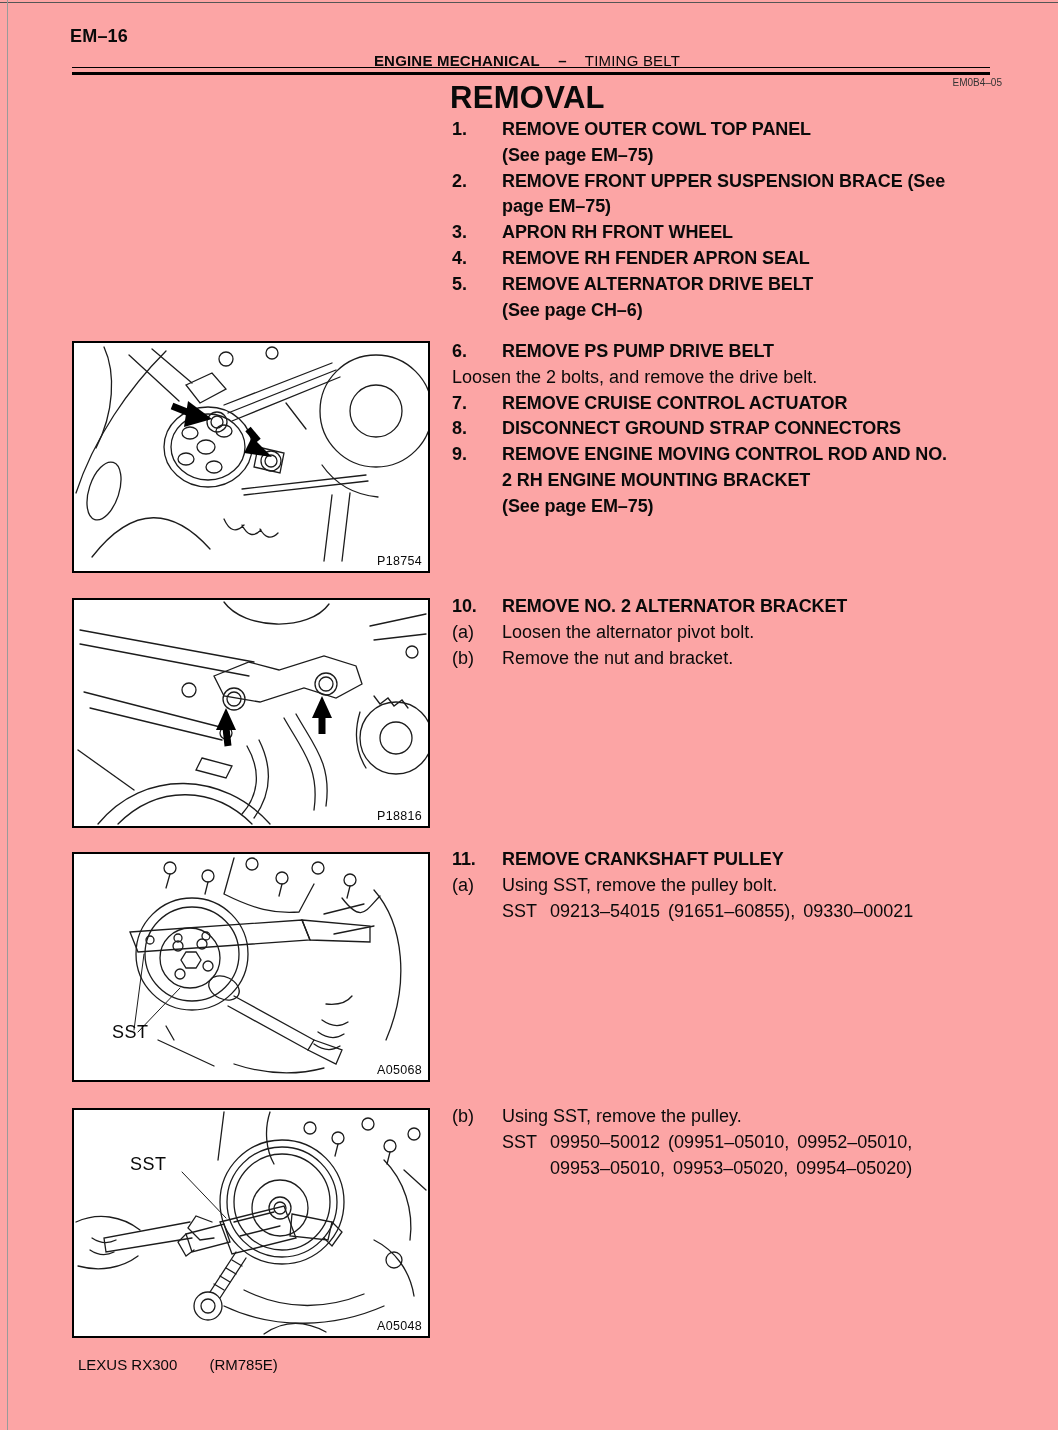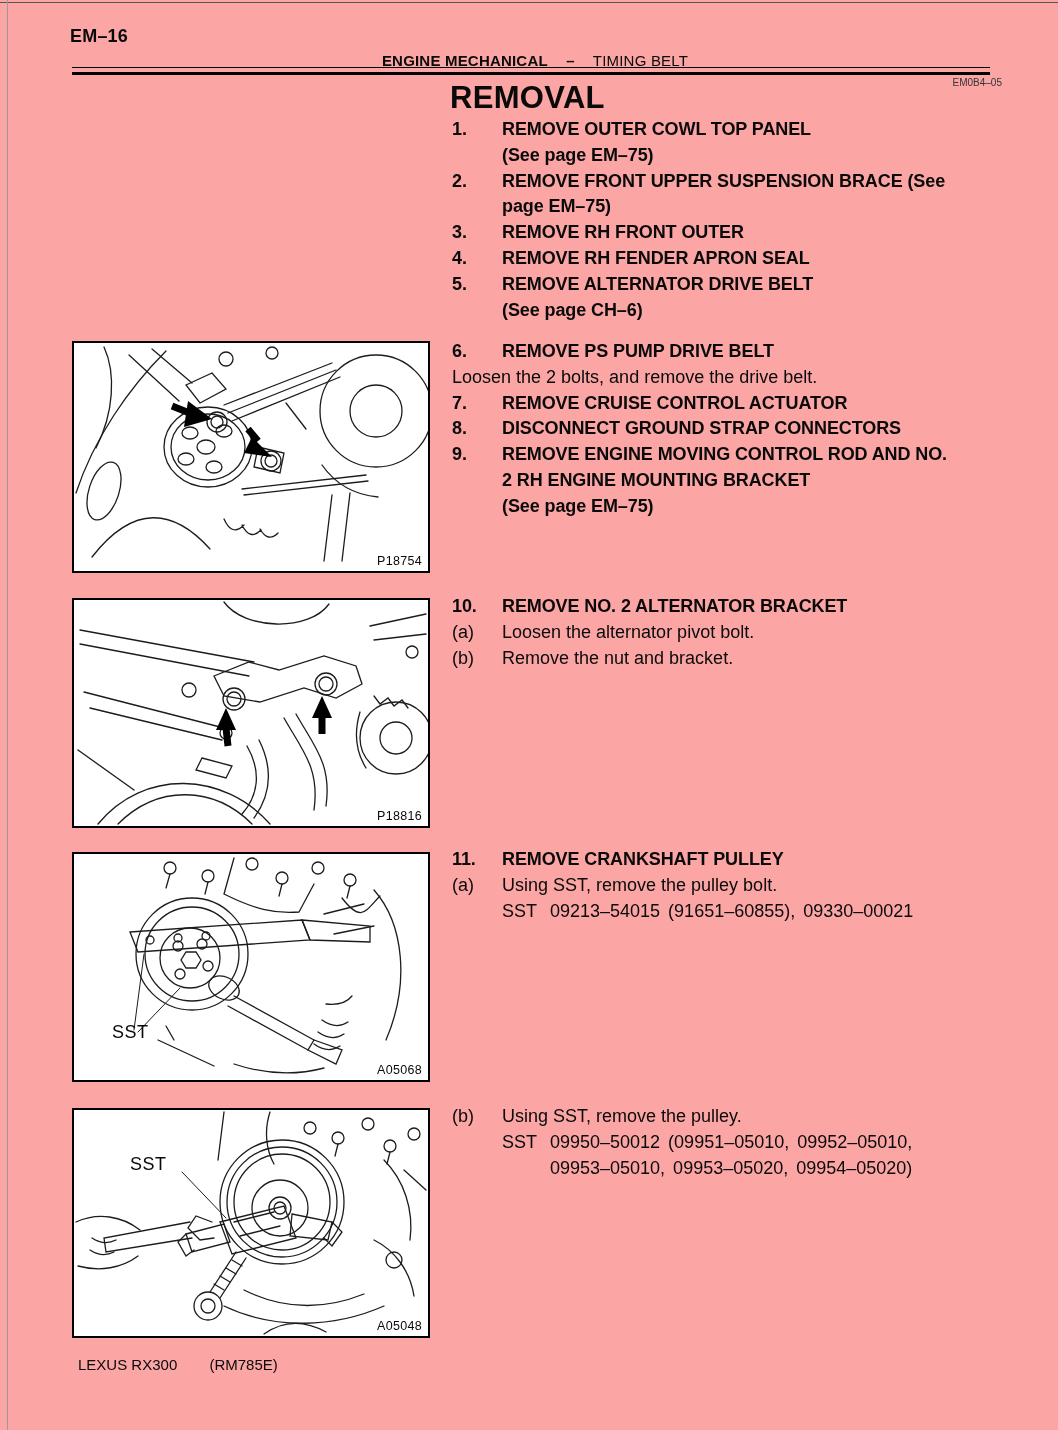--- a/index.html
+++ b/index.html
@@ -7,21 +7,21 @@
   .sheet{
     position:relative;width:1058px;height:1430px;margin:0 auto;
     background:#fca5a5;overflow:hidden;
     font-family:"Liberation Sans",sans-serif;color:#0a0a0a;
   }
   .scan-top{position:absolute;left:0;top:2px;width:100%;height:1px;background:#555;}
   .scan-left{position:absolute;left:7px;top:0;width:1px;height:100%;background:#9a9a9a;}
 
   .page-number{position:absolute;left:70px;top:26px;font-size:18px;font-weight:bold;letter-spacing:.2px;}
   .header-center{
-    position:absolute;left:76px;top:52px;width:918px;text-align:center;
+    position:absolute;left:68px;top:52px;width:918px;text-align:center;
     font-size:15px;letter-spacing:.2px;padding-right:0;
   }
   .header-center .sec{font-weight:bold;}
   .header-center .dash{margin:0 14px;font-weight:bold;}
   .rule-thin{position:absolute;left:72px;top:67px;width:918px;height:0;border-top:1.5px solid #000;}
   .rule-thick{position:absolute;left:72px;top:72px;width:918px;height:2.5px;background:#000;}
   .doc-code{position:absolute;right:56px;top:77px;font-size:10px;color:#333;}
 
   .page-title{position:absolute;left:450px;top:80px;font-size:31px;font-weight:bold;letter-spacing:.3px;margin:0;}
 
@@ -77,21 +77,21 @@
     <div class="row bold">
       <span class="num">2.</span>
       <span class="txt">
           <div class="ln">REMOVE FRONT UPPER SUSPENSION BRACE (See</div>
       <div class="ln">page EM–75)</div>
         </span>
     </div>
     <div class="row bold">
       <span class="num">3.</span>
       <span class="txt">
-          <div class="ln">REMOVE RH FRONT OUTER</div>
+          <div class="ln">APRON RH FRONT WHEEL</div>
         </span>
     </div>
     <div class="row bold">
       <span class="num">4.</span>
       <span class="txt">
           <div class="ln">REMOVE RH FENDER APRON SEAL</div>
         </span>
     </div>
     <div class="row bold">
       <span class="num">5.</span>

